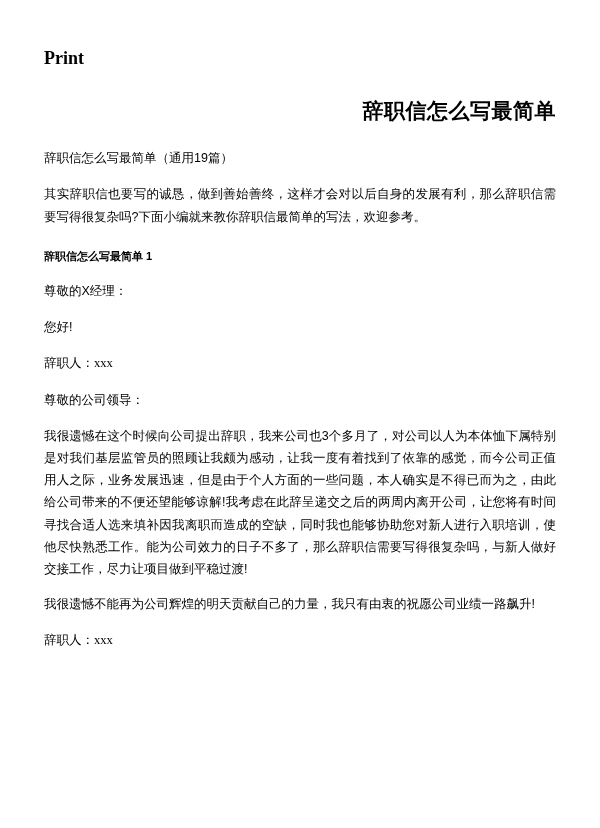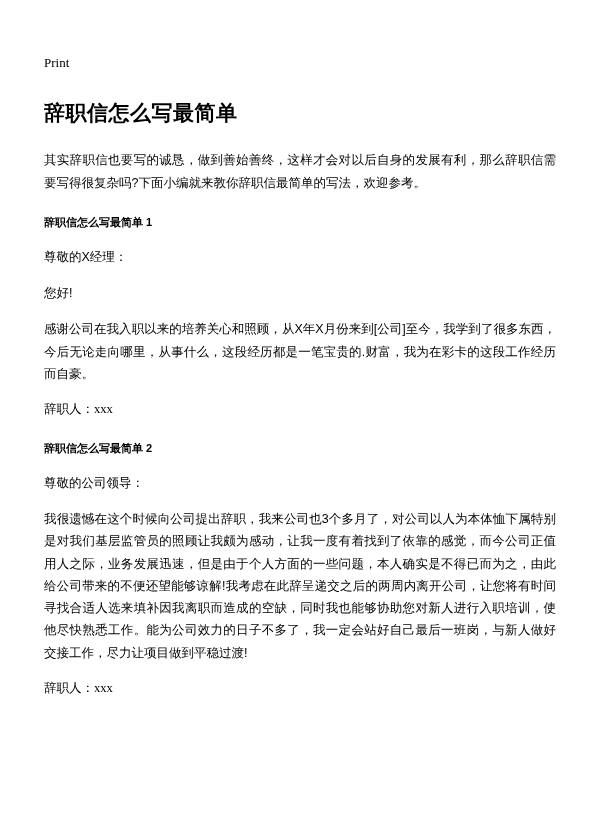--- a/index.html
+++ b/index.html
@@ -15,30 +15,31 @@
     overflow: hidden;
   }
   .page {
     position: relative;
     width: 600px;
     height: 828px;
     box-sizing: border-box;
     padding: 40px 44px 0 44px;
   }
   .print-link {
-    font-size: 13px;
+    font-size: 18px;
     line-height: 1;
     color: #000;
     text-decoration: none;
     display: inline-block;
-    margin: 16px 0 24px 0;
+    margin: 9px 0 24px 0;
     font-family: "Liberation Serif", "DejaVu Serif", serif;
+    font-weight: bold;
   }
   .doc-title {
-    text-align: left;
+    text-align: right;
     font-size: 21px;
     font-weight: bold;
     margin: 6px 0 22px 0;
     letter-spacing: 0.5px;
     font-family: "Liberation Sans", "DejaVu Sans", sans-serif;
   }
   .para {
     font-size: 12.5px;
     line-height: 1.85;
     margin: 0 0 13px 0;
@@ -67,28 +68,28 @@
 </style>
 </head>
 <body>
 
 <div class="page">
 
   <a href="#" class="print-link">Print</a>
 
   <h1 class="doc-title">辞职信怎么写最简单</h1>
 
+  <p class="para">辞职信怎么写最简单（通用19篇）</p>
 
   <p class="para">其实辞职信也要写的诚恳，做到善始善终，这样才会对以后自身的发展有利，那么辞职信需要写得很复杂吗?下面小编就来教你辞职信最简单的写法，欢迎参考。</p>
 
   <h2 class="subhead">辞职信怎么写最简单 1</h2>
   <p class="para">尊敬的X经理：</p>
   <p class="para">您好!</p>
-  <p class="block-para">感谢公司在我入职以来的培养关心和照顾，从X年X月份来到[公司]至今，我学到了很多东西，今后无论走向哪里，从事什么，这段经历都是一笔宝贵的.财富，我为在彩卡的这段工作经历而自豪。</p>
   <p class="sig">辞职人：xxx</p>
 
-  <h2 class="subhead">辞职信怎么写最简单 2</h2>
   <p class="para">尊敬的公司领导：</p>
-  <p class="block-para">我很遗憾在这个时候向公司提出辞职，我来公司也3个多月了，对公司以人为本体恤下属特别是对我们基层监管员的照顾让我颇为感动，让我一度有着找到了依靠的感觉，而今公司正值用人之际，业务发展迅速，但是由于个人方面的一些问题，本人确实是不得已而为之，由此给公司带来的不便还望能够谅解!我考虑在此辞呈递交之后的两周内离开公司，让您将有时间寻找合适人选来填补因我离职而造成的空缺，同时我也能够协助您对新人进行入职培训，使他尽快熟悉工作。能为公司效力的日子不多了，我一定会站好自己最后一班岗，与新人做好交接工作，尽力让项目做到平稳过渡!</p>
+  <p class="block-para">我很遗憾在这个时候向公司提出辞职，我来公司也3个多月了，对公司以人为本体恤下属特别是对我们基层监管员的照顾让我颇为感动，让我一度有着找到了依靠的感觉，而今公司正值用人之际，业务发展迅速，但是由于个人方面的一些问题，本人确实是不得已而为之，由此给公司带来的不便还望能够谅解!我考虑在此辞呈递交之后的两周内离开公司，让您将有时间寻找合适人选来填补因我离职而造成的空缺，同时我也能够协助您对新人进行入职培训，使他尽快熟悉工作。能为公司效力的日子不多了，那么辞职信需要写得很复杂吗，与新人做好交接工作，尽力让项目做到平稳过渡!</p>
+  <p class="block-para">我很遗憾不能再为公司辉煌的明天贡献自己的力量，我只有由衷的祝愿公司业绩一路飙升!</p>
   <p class="sig">辞职人：xxx</p>
   
 
 </div>
 
 </body></html>

